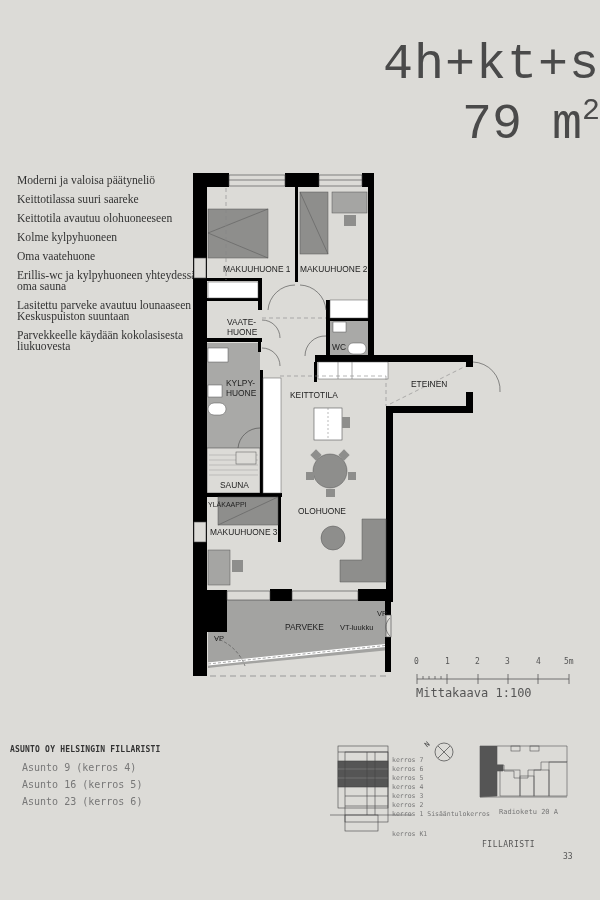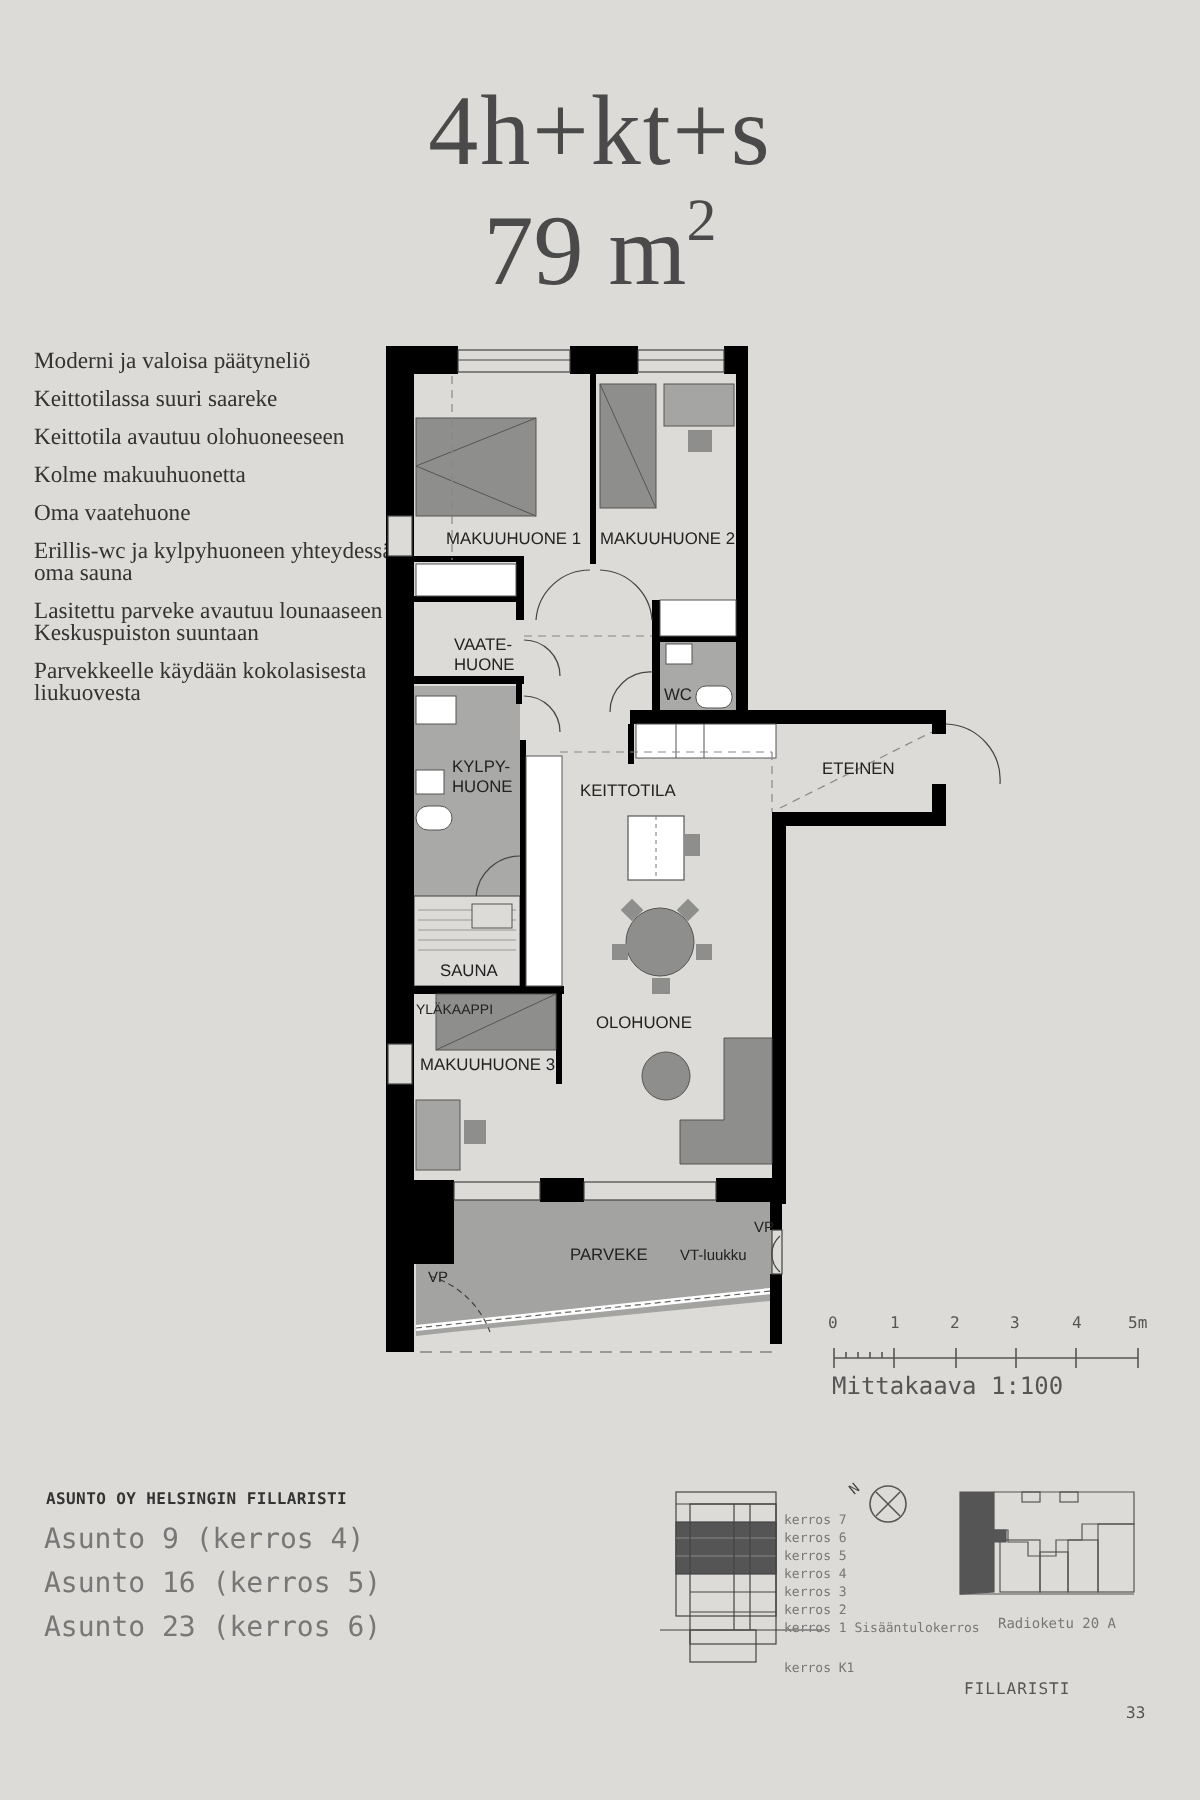--- a/index.html
+++ b/index.html
@@ -1,47 +1,47 @@
 <!DOCTYPE html>
 <html><head>
 <meta charset="utf-8">
 <style>
   html, body { margin:0; padding:0; }
   body { width:600px; height:900px; background:#dcdbd7; position:relative; overflow:hidden; font-family:"Liberation Sans", sans-serif; color:#3a3a3a; }
-  .title { position:absolute; left:0; width:600px; text-align:center; font-family:Liberation Serif, serif; color:#4a4a4a; }
+  .title { position:absolute; left:0; width:600px; text-align:right; font-family:Liberation Mono, monospace; color:#4a4a4a; }
   .title.t1 { top:36px; font-size:50px; letter-spacing:1px; }
   .title.t2 { top:96px; font-size:50px; }
   .title.t2 sup { font-size:30px; vertical-align:top; position:relative; top:-2px; }
   .features { position:absolute; left:17px; top:175px; width:180px; font-family:"Liberation Serif", "DejaVu Serif", serif; font-size:11.6px; line-height:11px; color:#333; }
   .features .f { margin-bottom:8px; }
   .plan { position:absolute; left:0; top:0; width:600px; height:900px; }
   .scale { position:absolute; left:410px; top:657px; width:170px; }
   .scale .ticks { position:relative; height:12px; font-family:"DejaVu Sans Mono", monospace; font-size:8px; color:#555; }
   .scale .ticks span { position:absolute; top:0; }
   .scale-caption { position:absolute; left:416px; top:686px; font-family:"DejaVu Sans Mono", monospace; font-size:12px; color:#555; }
-  .company { position:absolute; left:23px; top:745px; font-family:"DejaVu Sans Mono", monospace; font-size:8px; font-weight:bold; color:#333; letter-spacing:0.2px; }
-  .units { position:absolute; left:22px; top:762px; font-family:"DejaVu Sans Mono", monospace; font-size:14px; color:#777; }
+  .company { position:absolute; left:10px; top:745px; font-family:"DejaVu Sans Mono", monospace; font-size:8px; font-weight:bold; color:#333; letter-spacing:0.2px; }
+  .units { position:absolute; left:22px; top:762px; font-family:"DejaVu Sans Mono", monospace; font-size:10px; color:#777; }
   .units div { margin-bottom:6px; }
   .floors { position:absolute; left:392px; top:756px; font-family:"DejaVu Sans Mono", monospace; font-size:6.5px; color:#777; line-height:9px; }
   .address { position:absolute; left:499px; top:808px; font-family:"DejaVu Sans Mono", monospace; font-size:7px; color:#777; }
   .footer-brand { position:absolute; left:482px; top:840px; font-family:"DejaVu Sans Mono", monospace; font-size:8px; color:#555; letter-spacing:0.5px; }
   .footer-page { position:absolute; left:563px; top:852px; font-family:"DejaVu Sans Mono", monospace; font-size:8px; color:#555; }
   .room-label { font-family:"Liberation Sans", sans-serif; font-size:8.4px; fill:#222; }
 </style>
 </head>
 <body>
 
 <div class="title t1">4h+kt+s</div>
 <div class="title t2"><span>79 m</span><sup>2</sup></div>
 
 <div class="features">
   <div class="f">Moderni ja valoisa päätyneliö</div>
   <div class="f">Keittotilassa suuri saareke</div>
   <div class="f">Keittotila avautuu olohuoneeseen</div>
-  <div class="f">Kolme makuuhuonetta</div>
+  <div class="f">Kolme kylpyhuoneen</div>
   <div class="f">Oma vaatehuone</div>
   <div class="f">Erillis-wc ja kylpyhuoneen yhteydessä oma sauna</div>
   <div class="f">Lasitettu parveke avautuu lounaaseen Keskuspuiston suuntaan</div>
   <div class="f">Parvekkeelle käydään kokolasisesta liukuovesta</div>
 </div>
 
 <svg class="plan" width="600" height="900" viewBox="0 0 600 900">
 
   <path d="M200,180 L370,180 L370,356 L470,356 L470,412 L388,412 L388,598 L205,598 Z" fill="#dcdbd7"></path>
 

